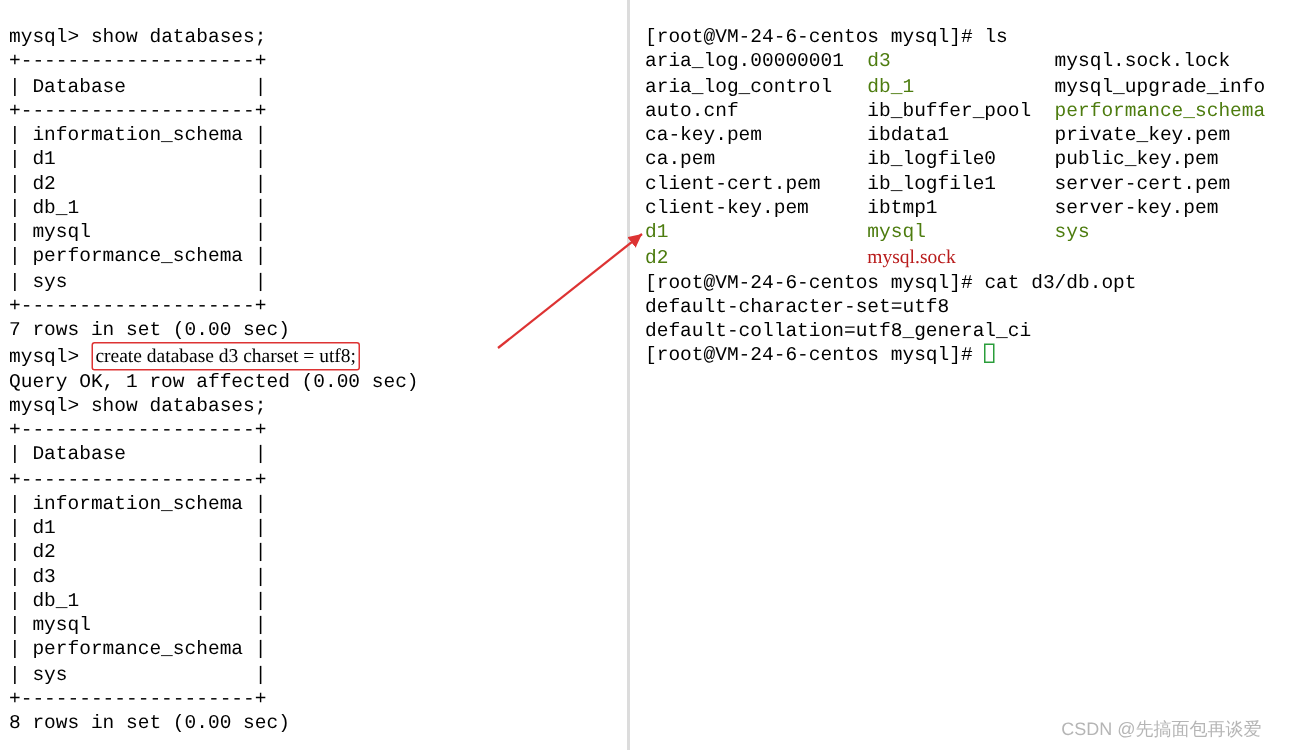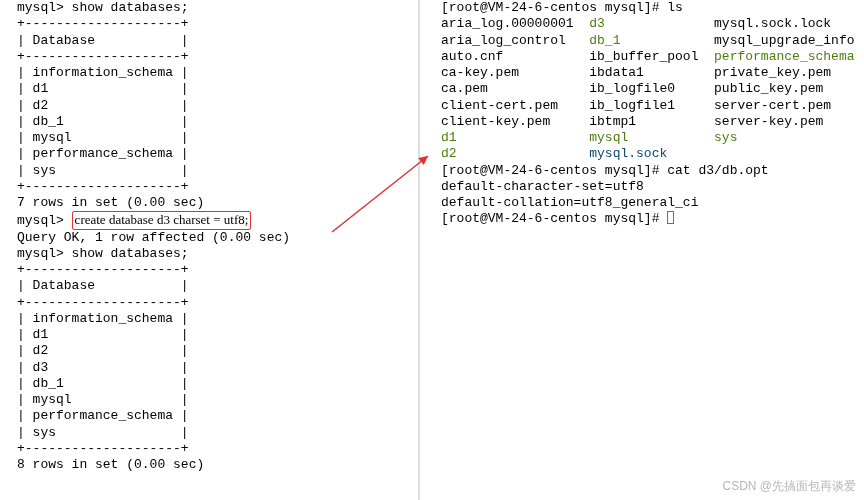--- a/index.html
+++ b/index.html
@@ -9,53 +9,52 @@
     line-height: 1.25;
     background: #fff;
     color: #000;
     width: 864px;
     height: 500px;
     position: relative;
     overflow: hidden;
   }
   .pane {
     position: absolute;
-    top: 0;
+    top: 17px;
     white-space: pre;
-    margin-left: 11px;
   }
   .left  { left: 6px;  width: 410px; }
   .right { left: 430px; width: 430px; }
   .divider {
     position: absolute;
     left: 418px; top: 0; width: 2px; height: 500px;
     background: #dcdcdc;
   }
   .blue    { color: #4d7c0f; }
-  .magenta { color: #0c4a6e; }
+  .magenta { color: #b91c1c; font-family: Liberation Serif, serif; }
   .hlbox {
     border: 1.5px solid #d33;
     border-radius: 2px;
     padding: 0 2px;
     display: inline-block;
     font-family: Liberation Serif, serif;
   }
   .cursor {
     display: inline-block;
     width: 7px; height: 13px;
     border: 1px solid #2a9d3a;
     vertical-align: -2px;
   }
   svg.arrow {
     position: absolute;
     pointer-events: none;
   }
   .watermark {
     position: absolute;
-    right: 8px;
+    right: 23px;
     bottom: 6px;
     font-family: -apple-system, Arial, sans-serif;
     font-size: 12px;
     color: rgba(120,120,120,.55);
   }
 </style>
 </head>
 <body>
 
 <div class="divider"></div>

